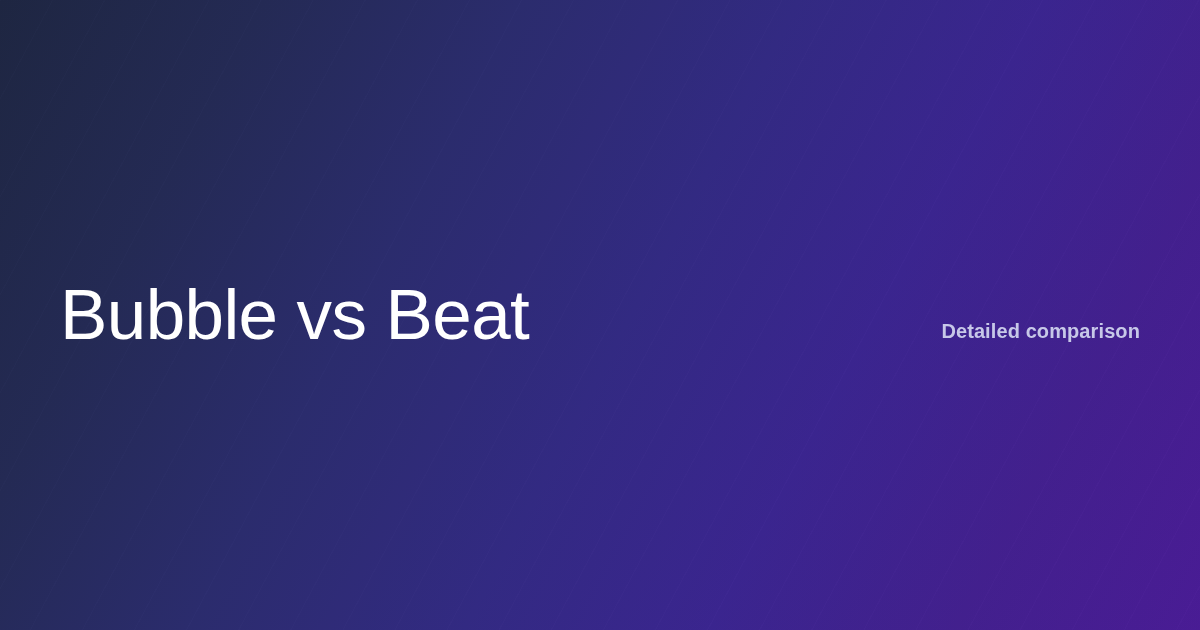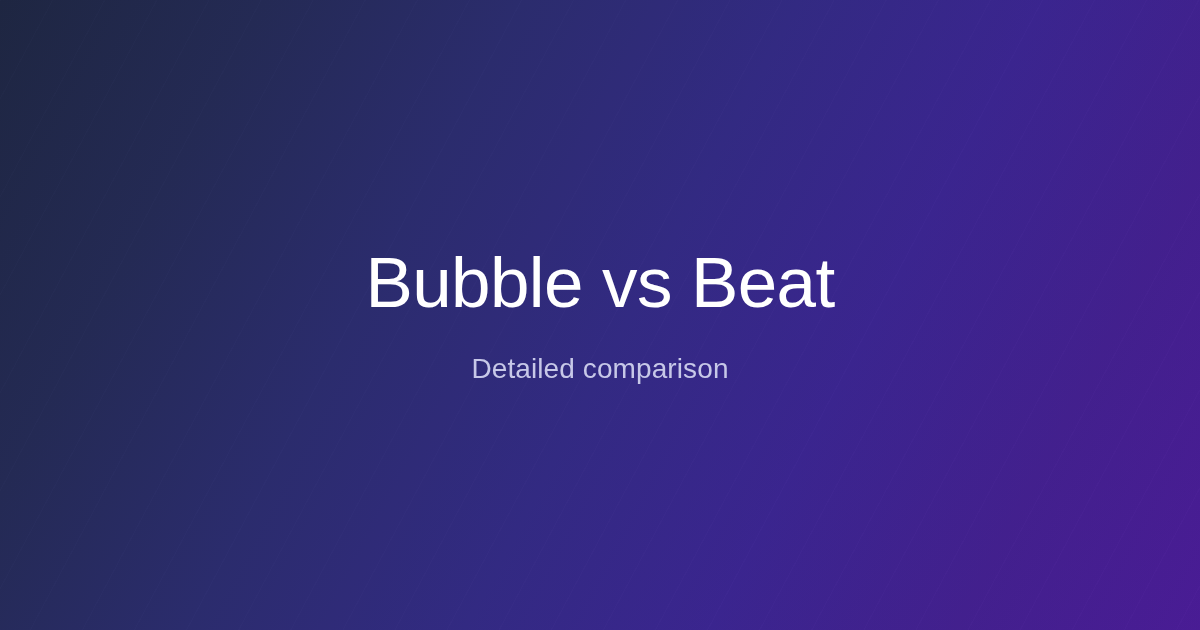--- a/index.html
+++ b/index.html
@@ -49,41 +49,41 @@
         rgba(0,0,0,0.012) 1px,
         rgba(0,0,0,0.012) 46px
     );
     opacity: 0.9;
   }
 
   .card-content {
     position: absolute;
     inset: 0;
     display: flex;
-    flex-direction: column;
+    flex-direction: row;
     align-items: center;
-    justify-content: center;
+    justify-content: space-between;
     z-index: 2;
     padding: 0 60px;
   }
 
   .card-title {
     font-size: 71px;
     font-weight: 400;
     line-height: 1.06;
     color: #ffffff;
     letter-spacing: -0.6px;
     text-align: center;
     white-space: nowrap;
   }
 
   .card-subtitle {
     margin-top: 32px;
-    font-size: 28px;
-    font-weight: 400;
+    font-size: 20px;
+    font-weight: 700;
     line-height: 1.2;
     color: #c7c8e8;
     letter-spacing: 0.1px;
     text-align: center;
     white-space: nowrap;
   }
 </style>
 </head>
 <body>
 

